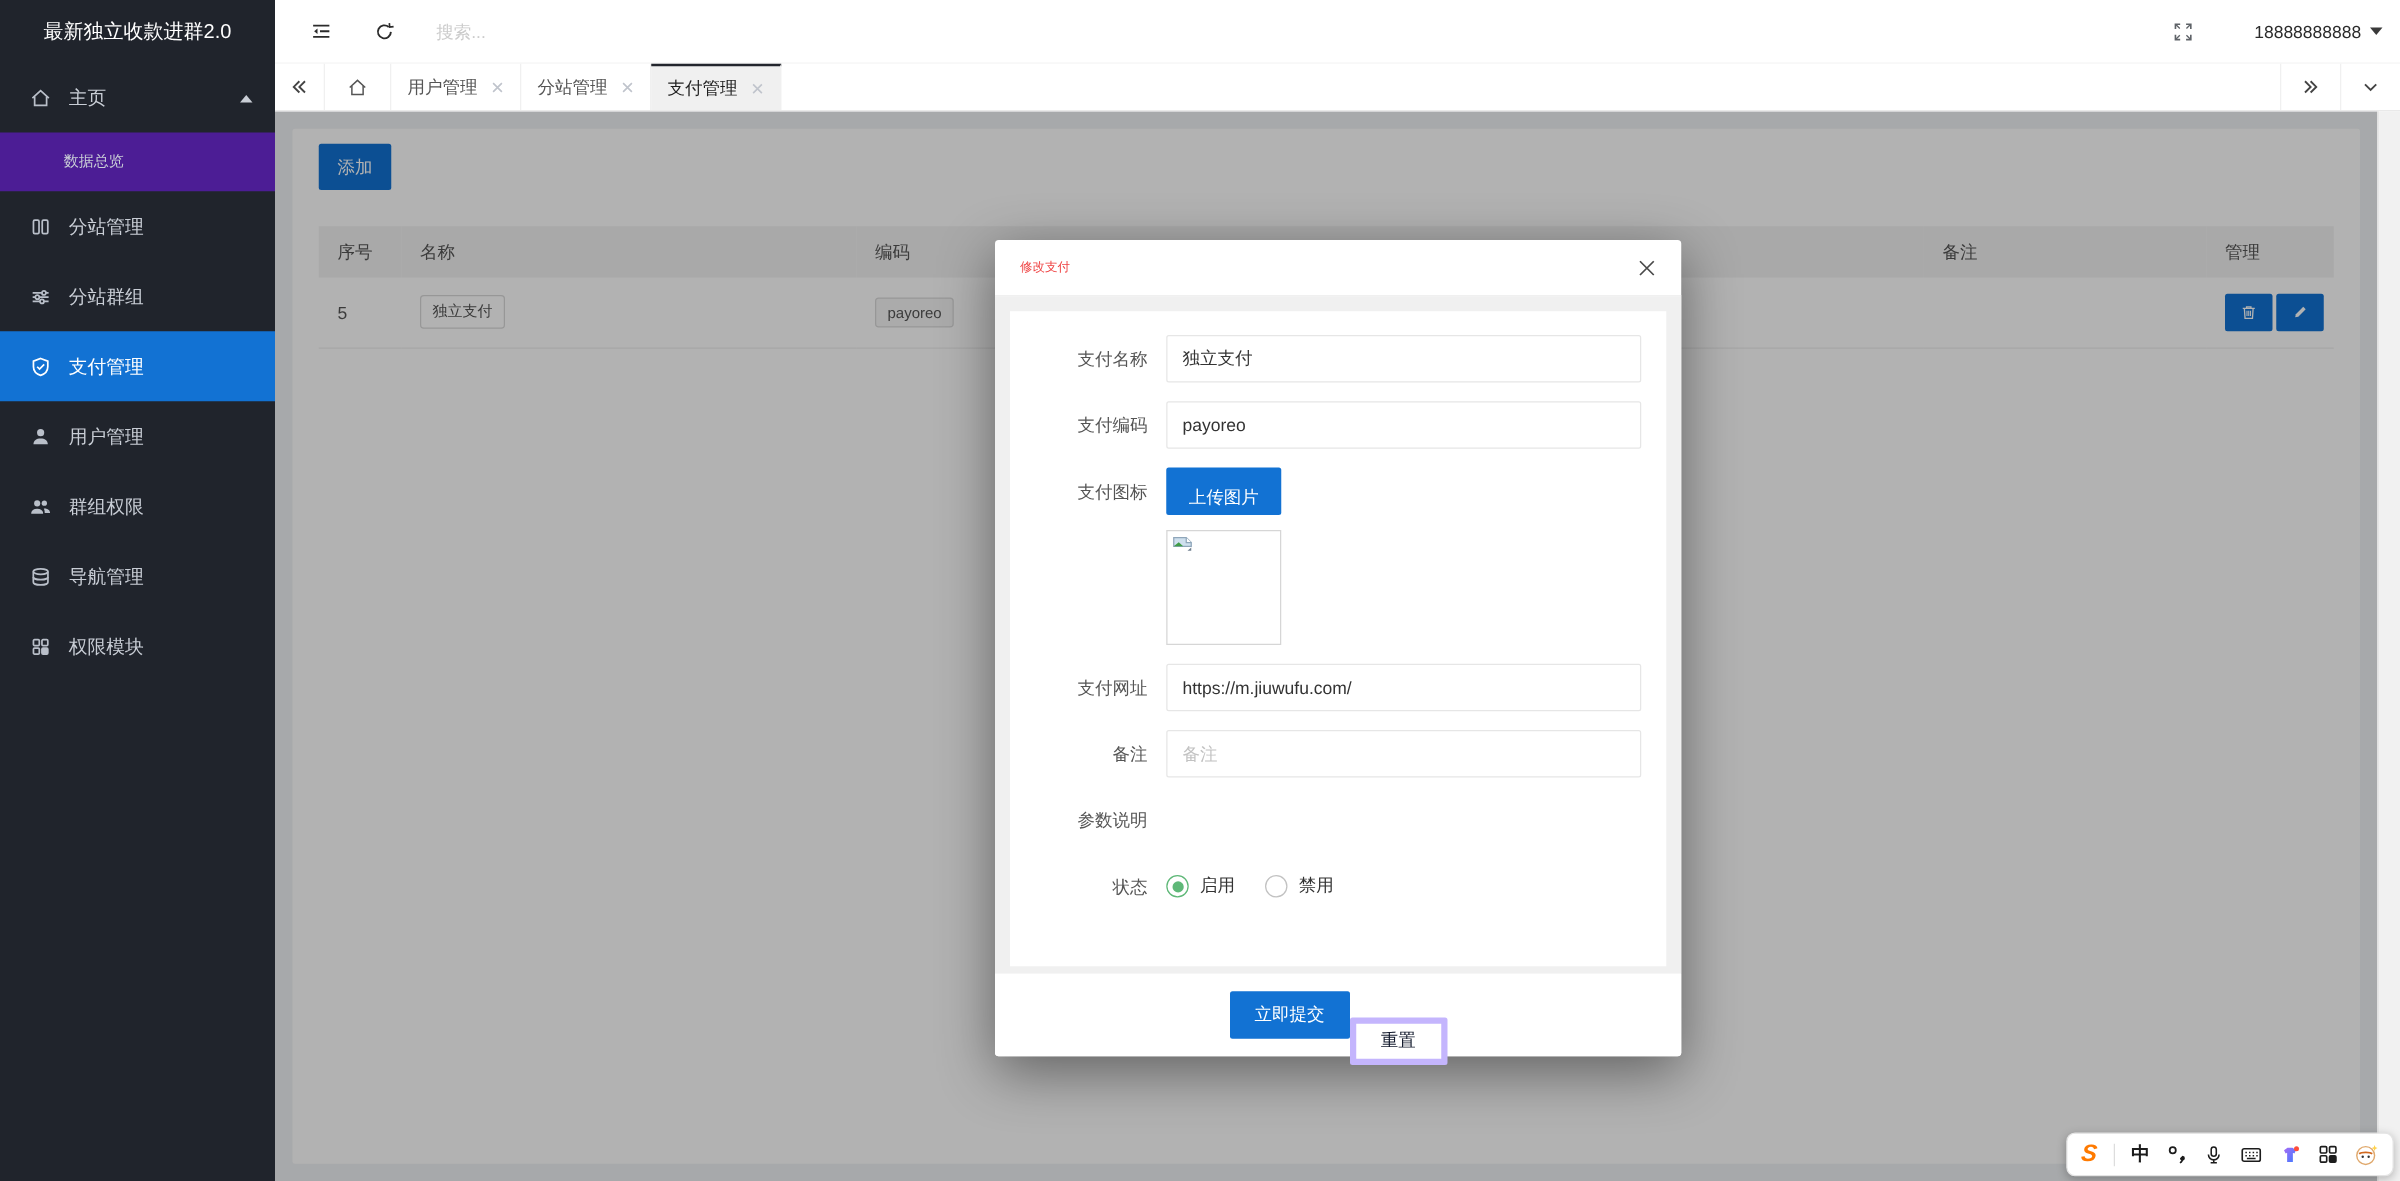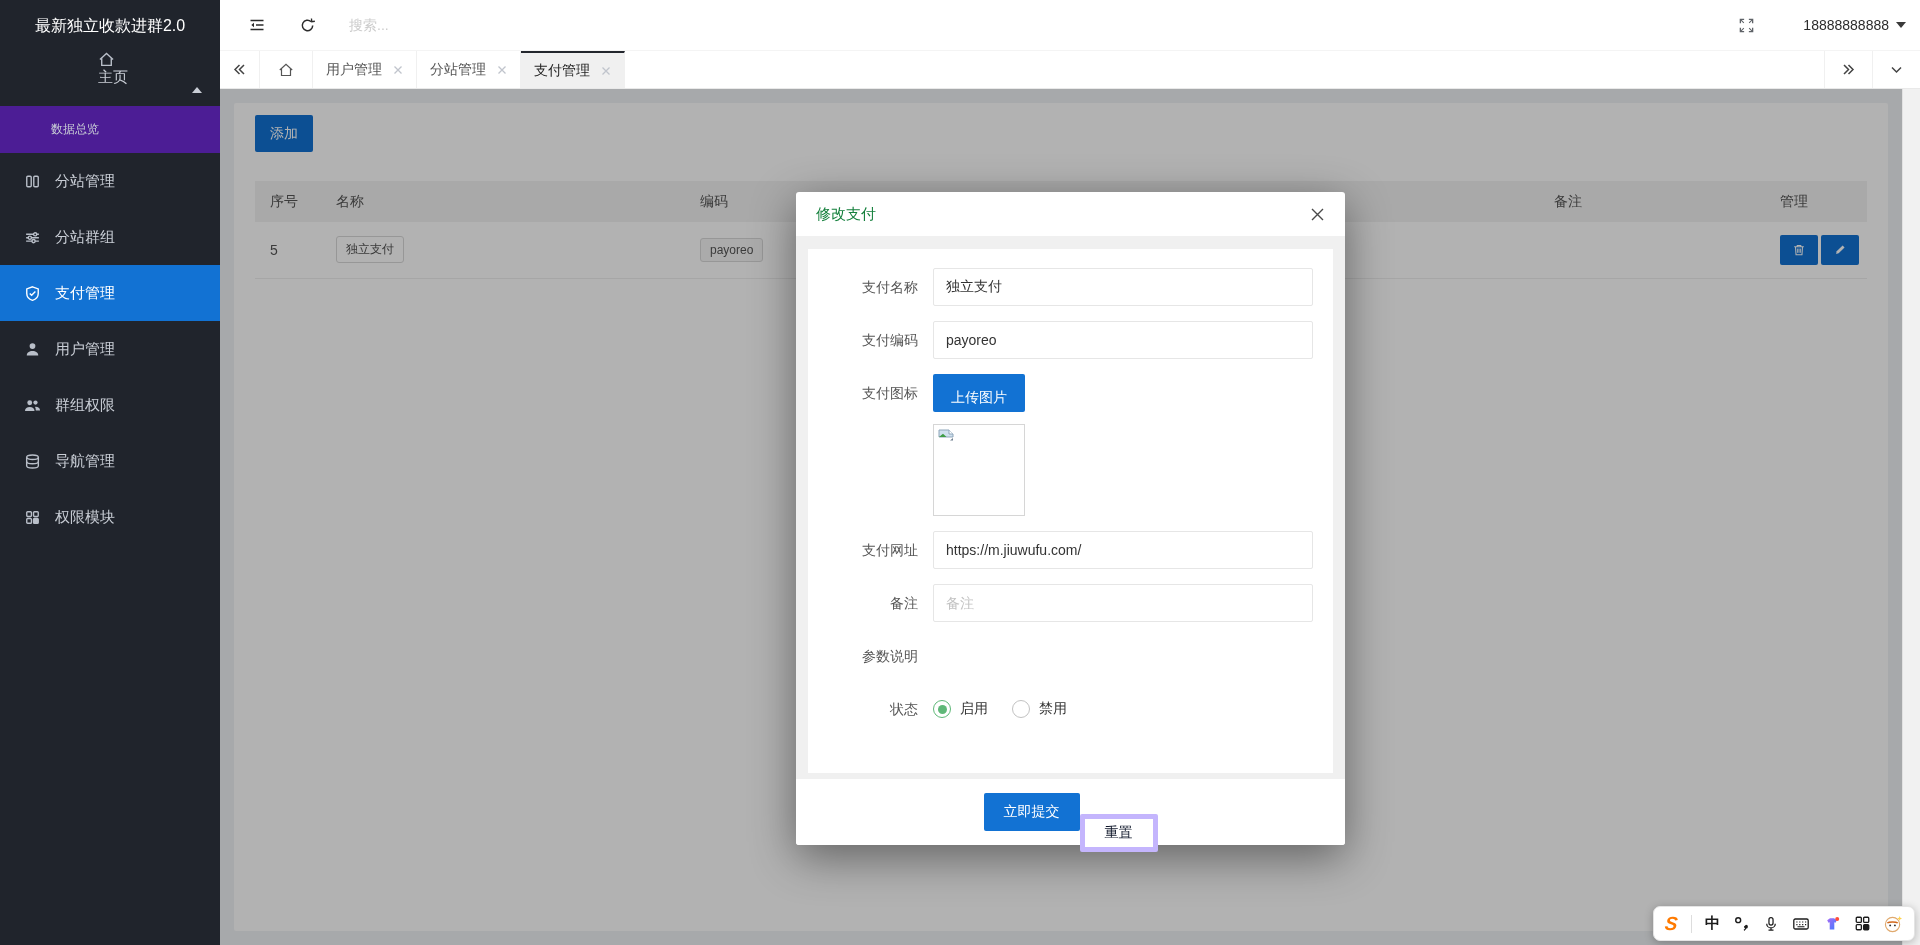--- a/index.html
+++ b/index.html
@@ -3,21 +3,21 @@
 <meta charset="utf-8">
 <style>
   * { margin:0; padding:0; box-sizing:border-box; }
   html,body { width:1920px; height:945px; overflow:hidden; }
   body { font-family:"Liberation Sans","DejaVu Sans",sans-serif; background:#fff; position:relative; }
 
   
   .sidebar { position:absolute; left:0; top:0; width:220px; height:945px; background:#20242c; z-index:30; }
   .logo { height:51px; line-height:51px; text-align:center; color:#fff; font-size:16px; white-space:nowrap; }
   .s-item { height:56px; display:flex; align-items:center; padding:0 18px 0 24px; color:#c9ced6; font-size:15px; cursor:pointer; }
-  .s-item.first { height:55px;flex-direction:column; }
+  .s-item.first { height:55px; }
   .s-item .ic { width:17px; height:17px; margin-right:14px; flex:none; color:#b9bfc9; }
   .s-item.active { background:#1272d3; color:#fff; }
   .s-item.active .ic { color:#fff; }
   .s-sub { height:47px; line-height:47px; background:#4c1d95; color:#c9ced6; padding-left:51px; font-size:12px; cursor:pointer; }
   .caret-up { margin-left:auto; width:0; height:0; border-left:5px solid transparent; border-right:5px solid transparent; border-bottom:6px solid #c9ced6; }
 
   
   .topbar { position:absolute; left:220px; top:0; right:0; height:51px; background:#fff; display:flex; align-items:center; padding:0 14px 0 28px; z-index:20; border-bottom:1px solid #f4f4f4; }
   .tb-btn { color:#2b2b2b; margin-right:33px; display:flex; align-items:center; cursor:pointer; }
   .search-input { border:0; outline:0; font-size:14px; color:#333; width:240px; background:transparent; }
@@ -47,21 +47,21 @@
   .ptable td { height:56px; padding-left:15px; font-size:14px; color:#555; border-bottom:1px solid #eee; }
   .tag { display:inline-block; border:1px solid #d9d9d9; border-radius:3px; padding:4px 9px; font-size:12px; color:#555; background:#fff; }
   .tag.code { background:#f5f5f5; }
   .act-btn { width:38px; height:30px; background:#1272d3; border:0; border-radius:2px; display:inline-flex; align-items:center; justify-content:center; margin-right:3px; vertical-align:middle; cursor:pointer; }
   .overlay { position:absolute; inset:0; background:rgba(0,0,0,0.30); z-index:10; }
   .scrollbar { position:absolute; right:0; top:89px; bottom:0; width:18px; background:#f1f1f1; border-left:1px solid #e2e2e2; z-index:25; }
 
   
   .modal { position:absolute; left:796px; top:192px; width:549px; height:653px; background:#fff; border-radius:3px; box-shadow:0 12px 45px rgba(0,0,0,0.45); z-index:50; display:flex; flex-direction:column; }
   .m-head { height:45px; flex:none; display:flex; align-items:center; padding:0 20px; border-bottom:1px solid #f0f0f0; }
-  .m-title { font-size:15px; color:#15803d; }
+  .m-title { font-size:10px; color:#ef4444; }
   .m-close { margin-left:auto; color:#4a4a4a; cursor:pointer; display:flex; }
   .m-body { flex:1; background:#f0f0f0; padding:12px 12px 6px 12px; overflow:hidden; }
   .m-panel { background:#fff; height:100%; padding:19px 18px 0 0; }
   .form-row { display:flex; margin-bottom:15px; }
   .f-label { width:125px; flex:none; text-align:right; padding-right:15px; line-height:38px; font-size:14px; color:#555; }
   .f-ctrl { width:380px; }
   .inp { width:100%; height:38px; border:1px solid #e6e6e6; border-radius:2px; padding:0 12px; font-size:14px; color:#333; outline:none; font-family:inherit; background:#fff; }
   .inp::placeholder { color:#c2c2c2; }
   textarea.inp { height:44px; padding:7px 12px; resize:both; line-height:1.4; }
   .btn-upload { height:38px; padding:15px 18px; background:#1272d3; color:#fff; }

